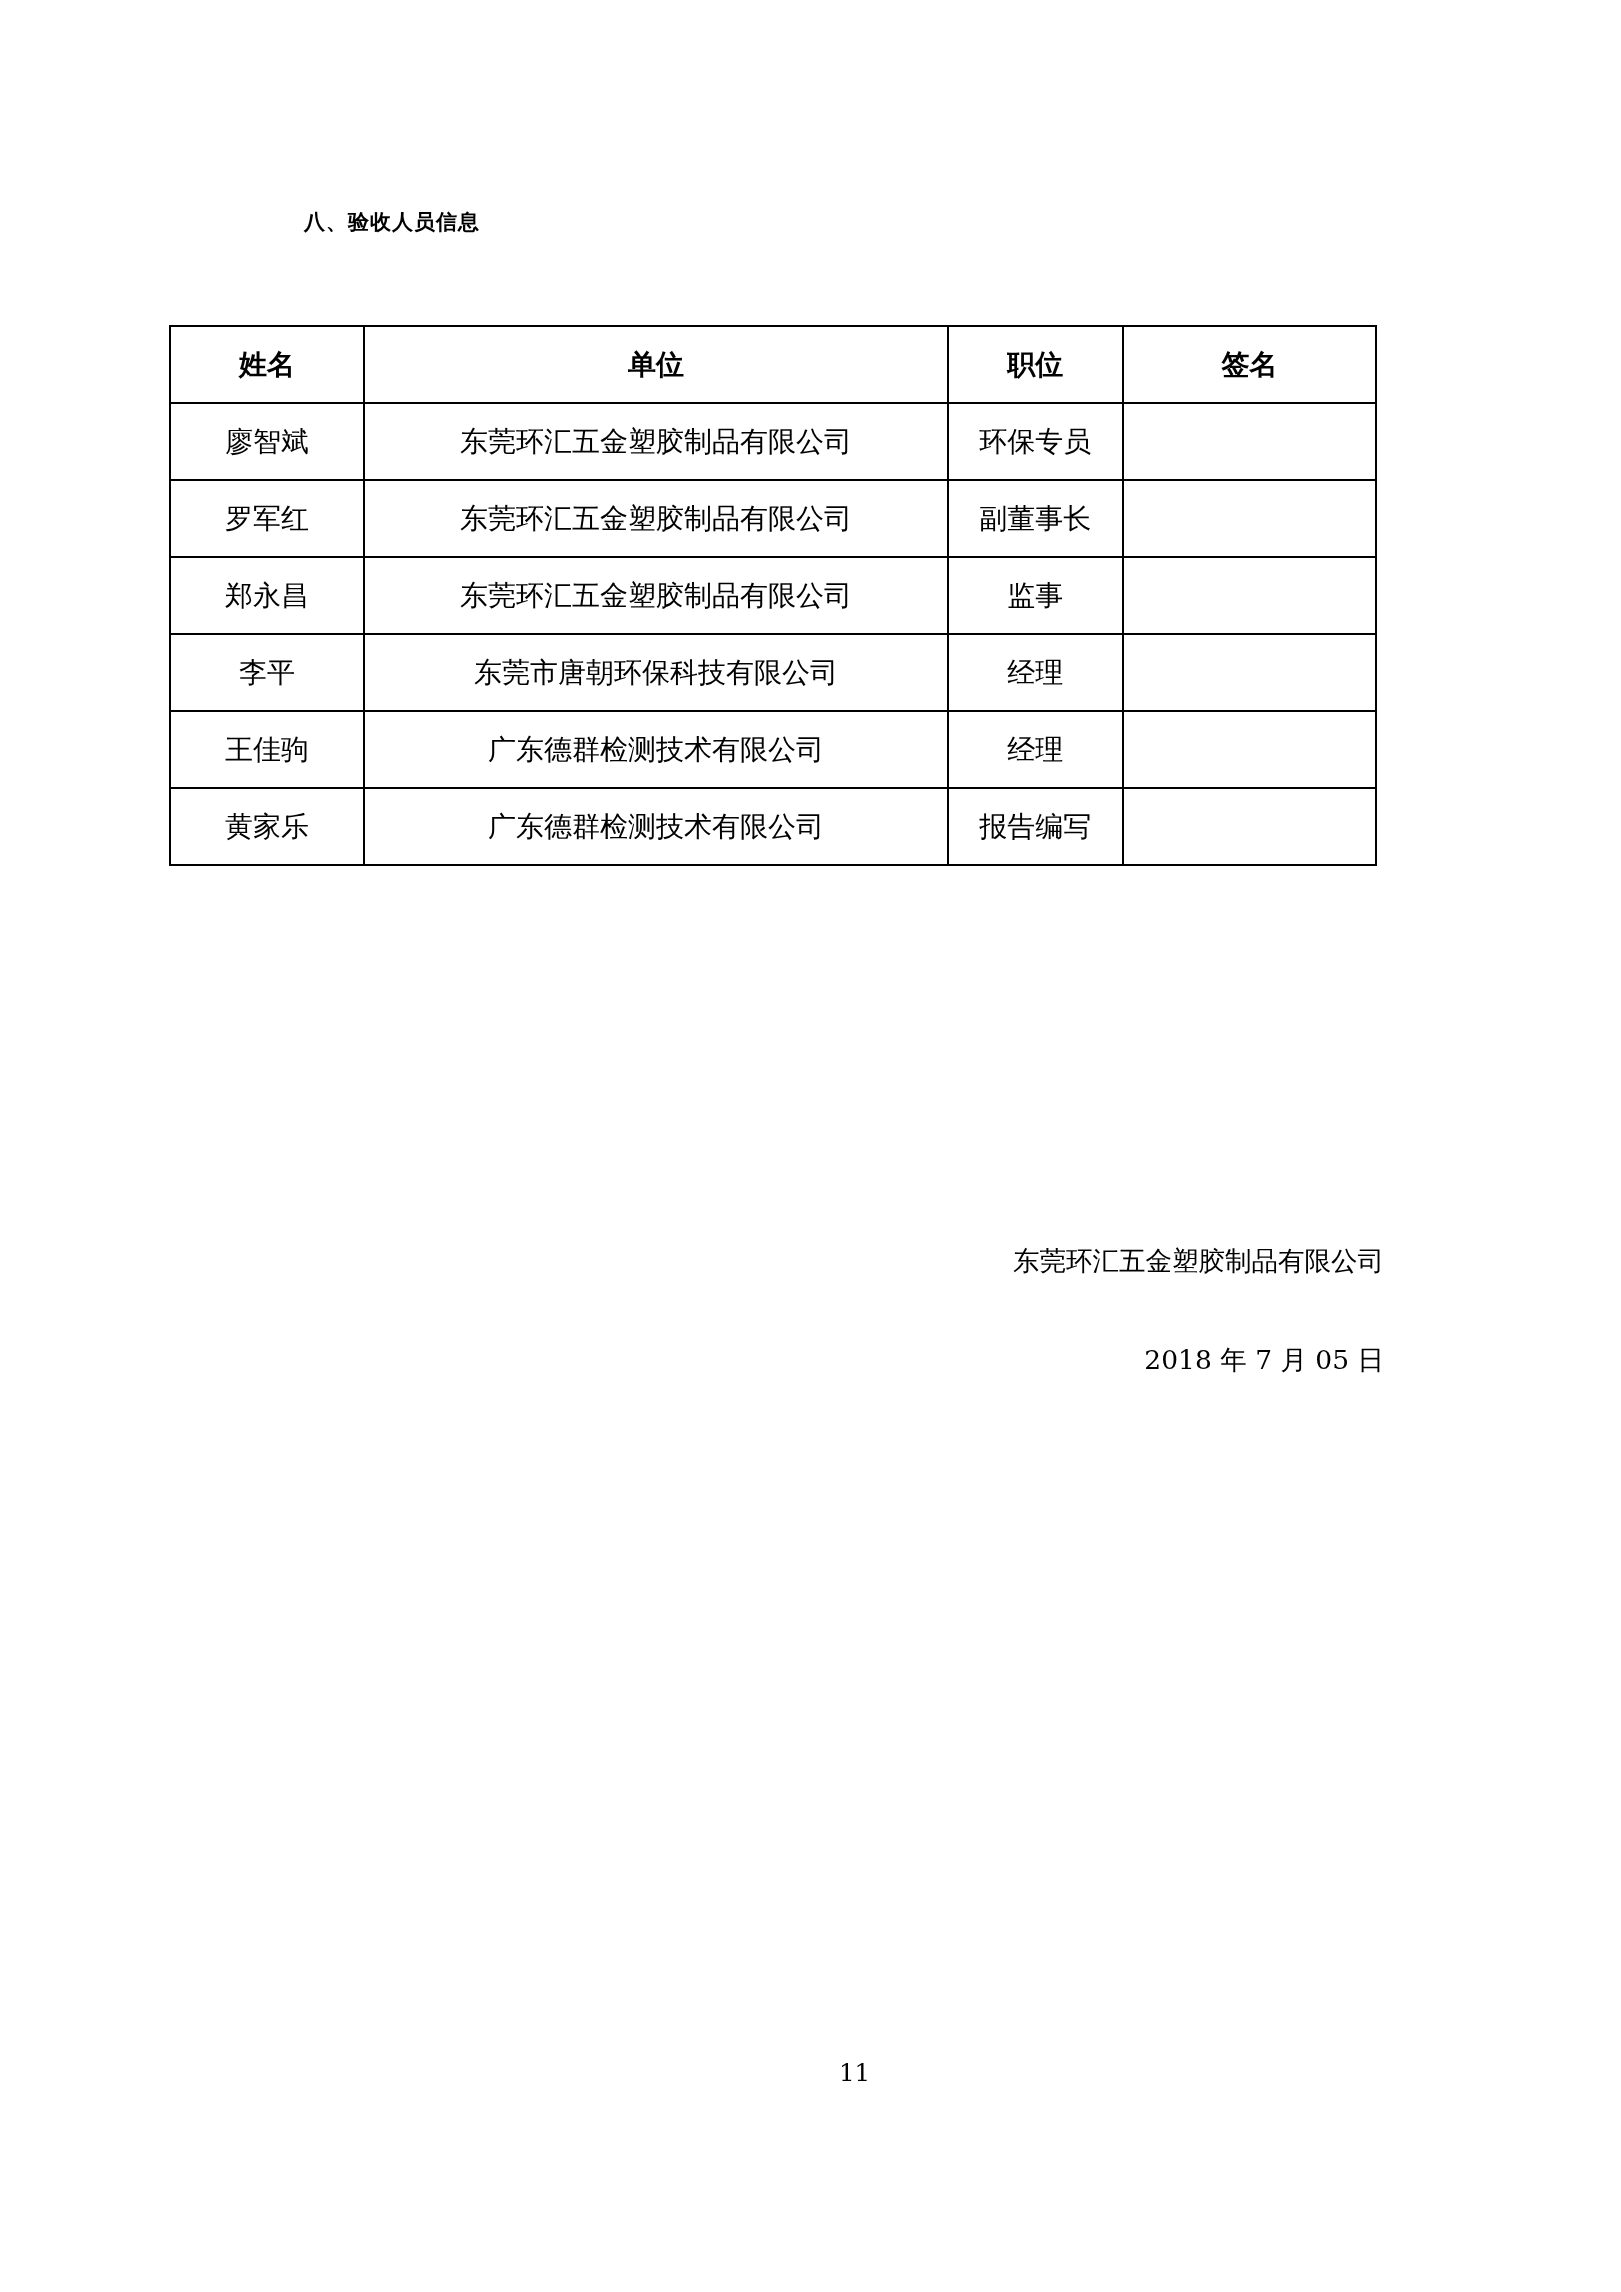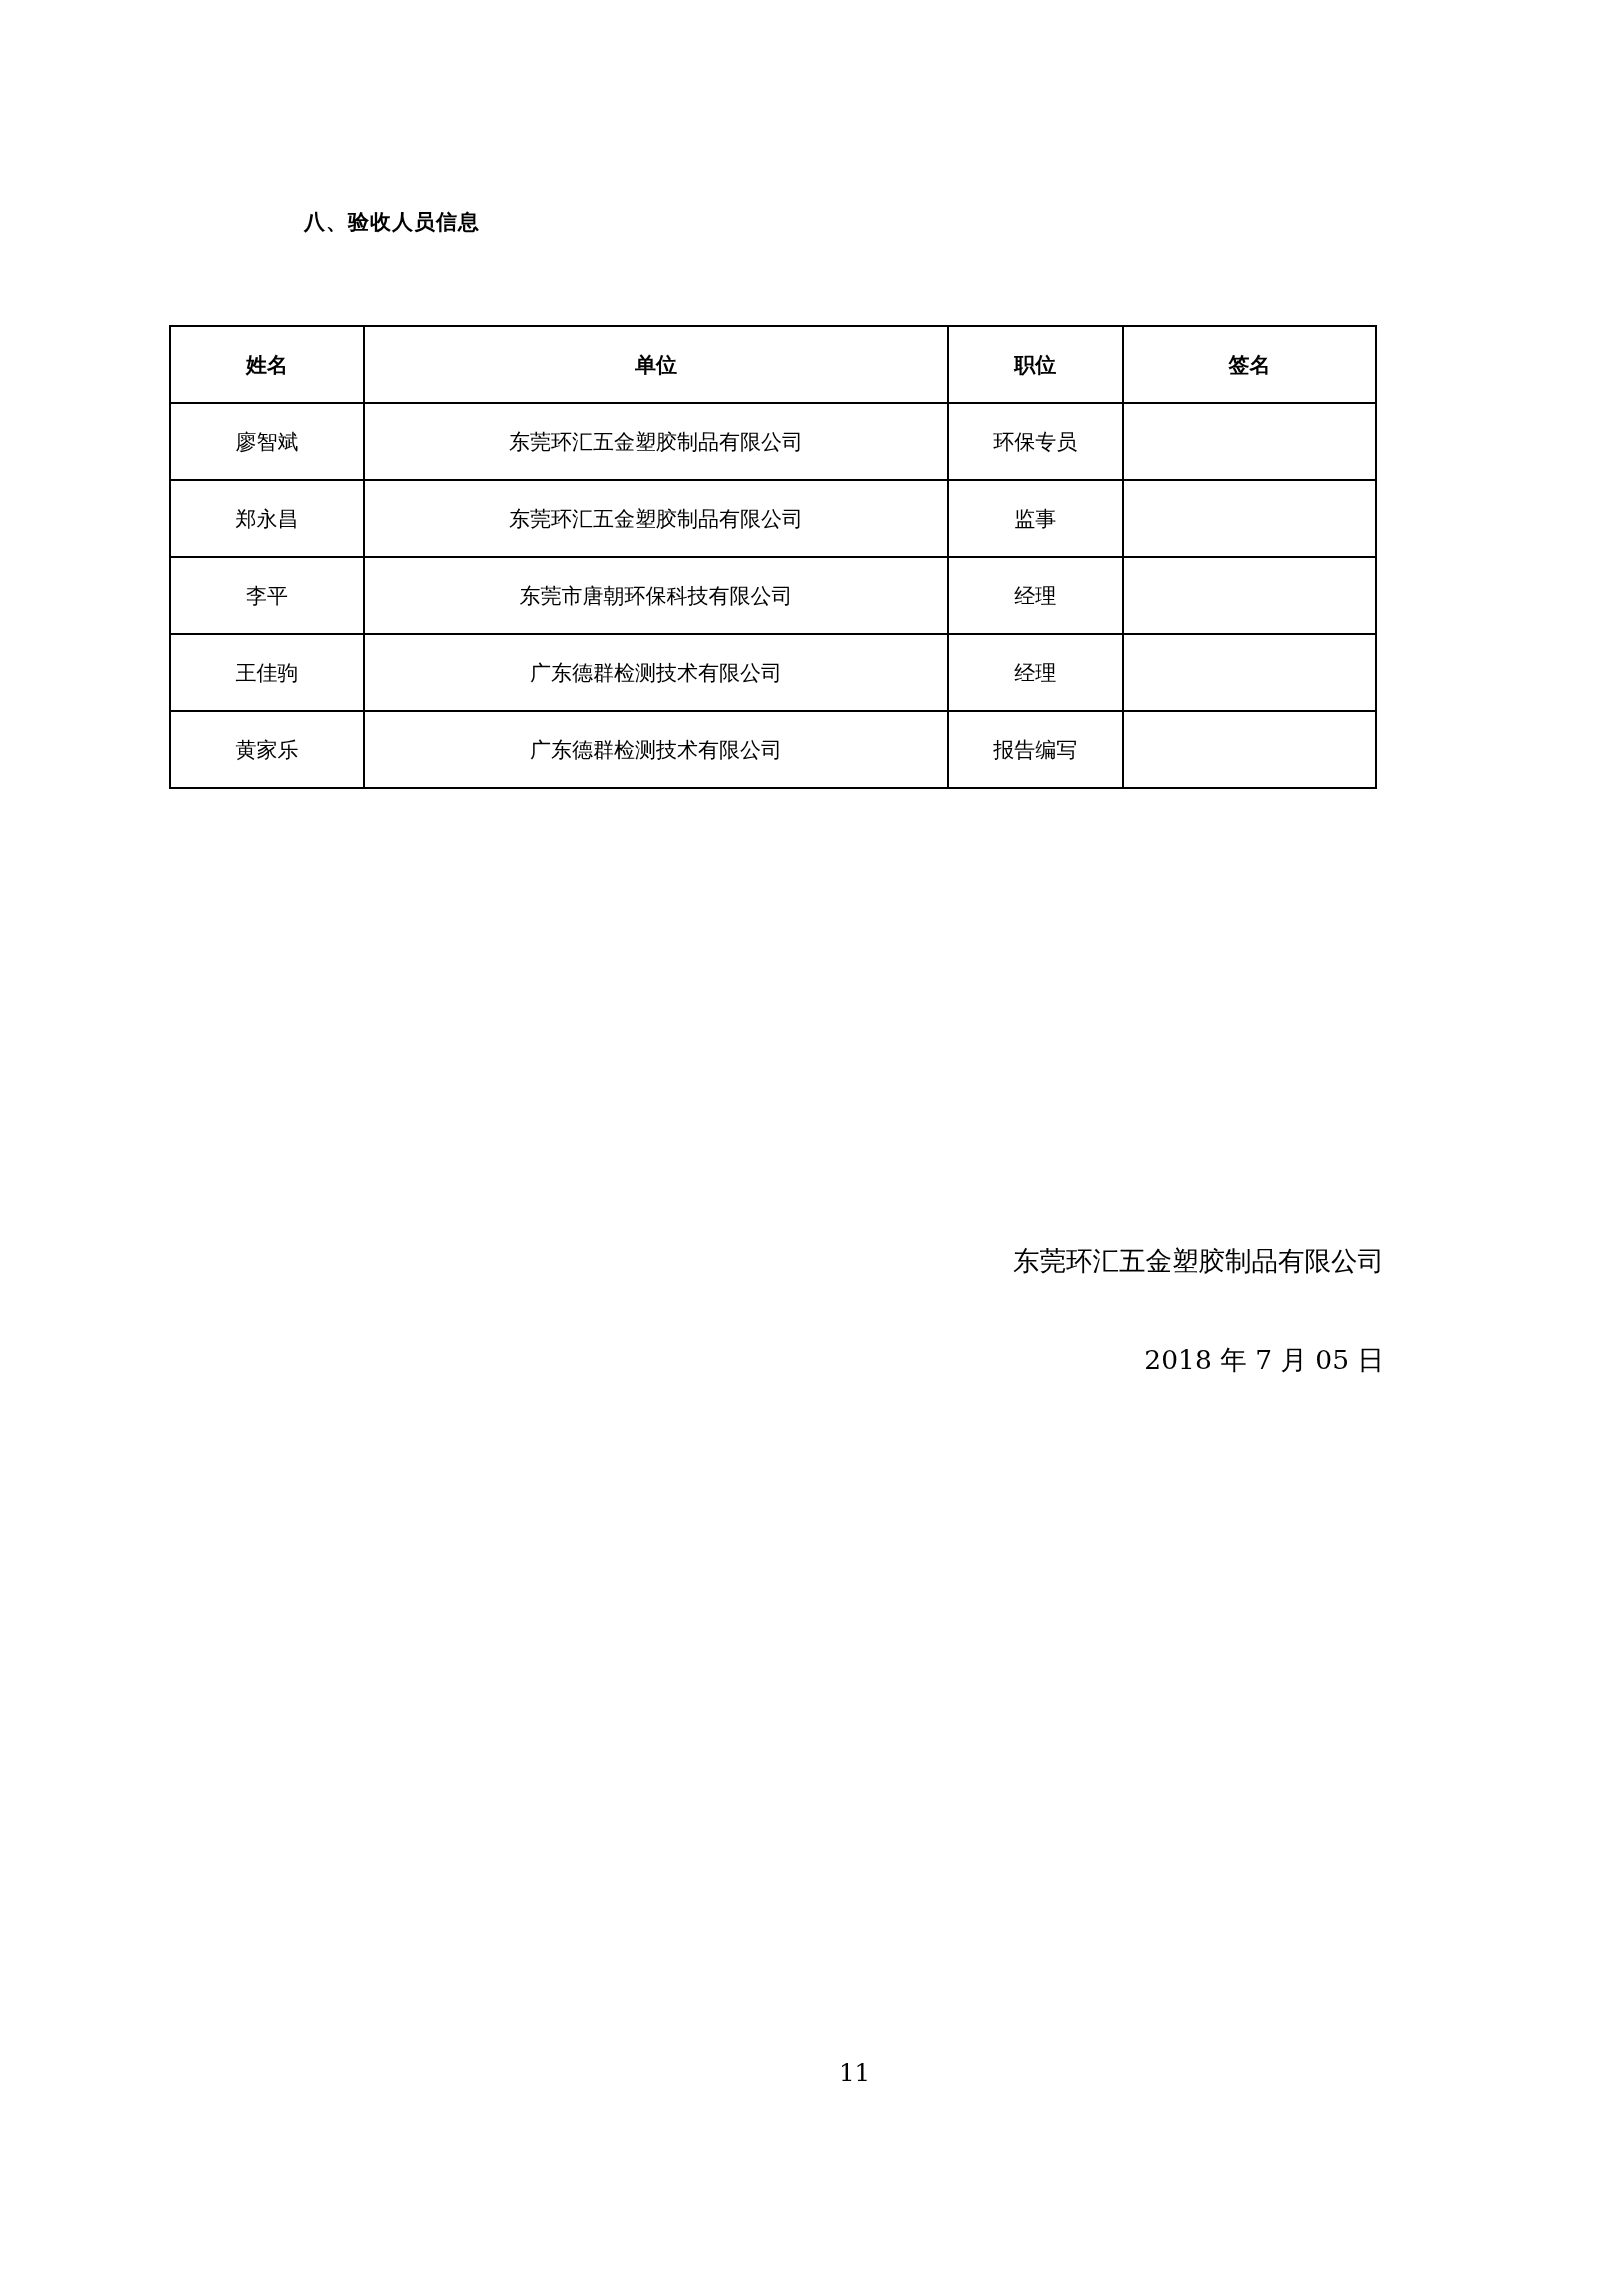--- a/index.html
+++ b/index.html
@@ -3,21 +3,21 @@
   <meta charset="utf-8">
   <style>
     html, body { margin: 0; padding: 0; background: #ffffff; }
     body { width: 1621px; height: 2293px; position: relative; overflow: hidden;
            font-family: "DejaVu Sans", "Liberation Sans", sans-serif; color: #000; }
     .heading { position: absolute; left: 304px; top: 208px; font-size: 21px; font-weight: bold;
                font-family: "DejaVu Sans", sans-serif; letter-spacing: 1px; }
     table.staff { position: absolute; left: 169px; top: 325px; border-collapse: collapse;
                   table-layout: fixed; width: 1208px; }
     table.staff th, table.staff td { border: 2px solid #000; height: 75px; text-align: center;
-                  vertical-align: middle; font-size: 21px; padding: 0; font-weight: normal;
+                  vertical-align: middle; font-size: 28px; padding: 0; font-weight: normal;
                   font-family: "DejaVu Sans", sans-serif; }
     table.staff th { font-weight: bold; }
     .col-name { width: 194px; }
     .col-unit { width: 583px; }
     .col-pos { width: 175px; }
     .col-sign { width: 253px; }
     .sig-company { position: absolute; right: 237px; top: 1243px; font-size: 26.5px;
                    font-family: "DejaVu Serif", serif; }
     .sig-date { position: absolute; right: 237px; top: 1342px; font-size: 26.5px;
                 font-family: "DejaVu Serif", serif; margin-left: 24px; }
@@ -45,20 +45,26 @@
     </tr>
   </thead>
   <tbody>
     <tr>
       <td>廖智斌</td>
       <td>东莞环汇五金塑胶制品有限公司</td>
       <td>环保专员</td>
       <td></td>
     </tr>
     <tr>
+      <td>罗军红</td>
+      <td>东莞环汇五金塑胶制品有限公司</td>
+      <td>副董事长</td>
+      <td></td>
+    </tr>
+    <tr>
       <td>郑永昌</td>
       <td>东莞环汇五金塑胶制品有限公司</td>
       <td>监事</td>
       <td></td>
     </tr>
     <tr>
       <td>李平</td>
       <td>东莞市唐朝环保科技有限公司</td>
       <td>经理</td>
       <td></td>

